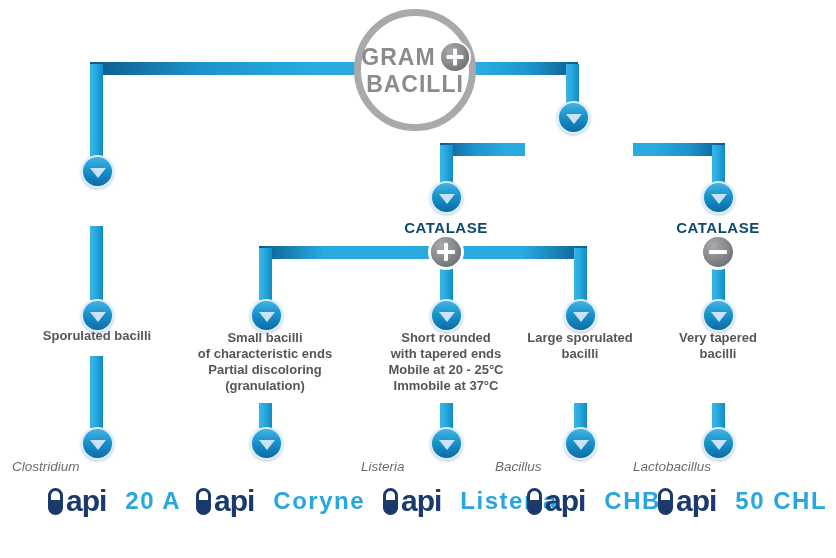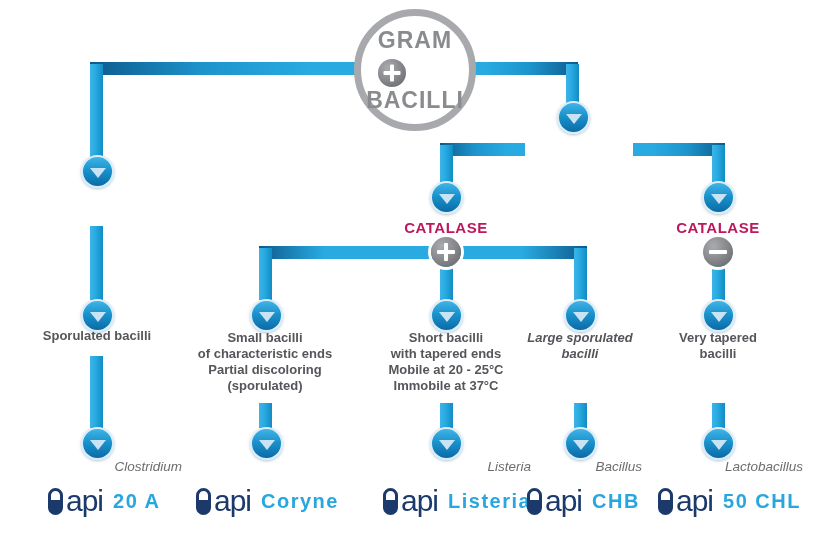--- a/index.html
+++ b/index.html
@@ -33,36 +33,36 @@
     background:radial-gradient(circle at 35% 30%,#A9ABAE 0%,#898B8E 45%,#5F6164 100%);
     box-shadow:0 0 0 2px #ffffff,0 1px 2px rgba(0,0,0,.25);}
   .gball-inline .bar-h{position:absolute;left:50%;top:50%;width:17px;height:4px;background:#fff;
     transform:translate(-50%,-50%);border-radius:1px;}
   .gball-inline .bar-v{position:absolute;left:50%;top:50%;width:4px;height:17px;background:#fff;
     transform:translate(-50%,-50%);border-radius:1px;}
   
   .gram-circle{position:absolute;left:354px;top:9px;width:122px;height:122px;box-sizing:border-box;
     border:7px solid #A7A9AC;border-radius:50%;background:#ffffff;z-index:2;
     display:flex;flex-direction:column;align-items:center;justify-content:center;}
-  .gram-line1{display:flex;align-items:flex-start;gap:5px;flex-direction:column;}
+  .gram-line1{display:flex;align-items:flex-end;gap:5px;}
   .gram-text{font-size:23px;font-weight:700;color:#898B8E;letter-spacing:1px;line-height:27px;}
   
   .label{position:absolute;font-size:13px;font-weight:700;color:#54565A;text-align:center;
     line-height:16px;z-index:2;}
-  .catalase{position:absolute;font-size:15px;font-weight:700;color:#be185d;text-align:center;
+  .catalase{position:absolute;font-size:15px;font-weight:700;color:#0c4a6e;text-align:center;
     letter-spacing:0.5px;z-index:2;}
   .genus{position:absolute;font-size:13.5px;font-style:italic;font-weight:400;color:#6B6D70;
-    text-align:right;z-index:2;}
+    text-align:left;z-index:2;}
   
   .api-logo{position:absolute;display:flex;align-items:center;z-index:2;}
   .capsule{width:15px;height:27px;box-sizing:border-box;border:3px solid #1B3A6B;border-radius:9px;
     background:linear-gradient(180deg,#FFFFFF 0%,#FFFFFF 45%,#1B3A6B 45%);margin-right:3px;}
-  .api-brand{font-size:30px;font-weight:400;color:#1B3A6B;letter-spacing:-1px;line-height:1;}
-  .api-name{font-size:20px;font-weight:700;color:#27A6E0;letter-spacing:1.5px;line-height:1;
-    margin-left:10px;white-space:nowrap;}
+  .api-brand{font-size:30px;font-weight:700;color:#1B3A6B;letter-spacing:-1px;line-height:1;}
+  .api-name{font-size:24px;font-weight:700;color:#27A6E0;letter-spacing:1.5px;line-height:1;
+    margin-left:19px;white-space:nowrap;}
   .api-line2{position:absolute;font-size:20px;font-weight:700;color:#27A6E0;letter-spacing:0.5px;
     z-index:2;white-space:nowrap;}
 </style>
 </head>
 <body>
 
 <div class="canvas">
 
   <div class="pipe-h grad-dl" style="left:90px;top:62px;width:280px;"></div>
   <div class="pipe-v" style="left:90px;top:64px;height:94px;"></div>
@@ -150,40 +150,40 @@
     </div>
 
   <div class="catalase" style="left:376px;top:219px;width:140px;">CATALASE</div>
   <div class="catalase" style="left:648px;top:219px;width:140px;">CATALASE</div>
   <div class="label" style="left:17px;top:328px;width:160px;">Sporulated bacilli</div>
 
   <div class="label" style="left:175px;top:330px;width:180px;">
     <span>Small bacilli</span><br>
     <span>of characteristic ends</span><br>
     <span>Partial discoloring</span><br>
-    <span>(sporulated)</span>
+    <span>(granulation)</span>
   </div>
   <div class="label" style="left:356px;top:330px;width:180px;">
-    <span>Short bacilli</span><br>
+    <span>Short rounded</span><br>
     <span>with tapered ends</span><br>
     <span>Mobile at 20 - 25°C</span><br>
     <span>Immobile at 37°C</span>
   </div>
-  <div class="label" style="left:490px;top:330px;width:180px;font-style:italic;">
+  <div class="label" style="left:490px;top:330px;width:180px;">
     <span>Large sporulated</span><br>
     <span>bacilli</span>
   </div>
   <div class="label" style="left:628px;top:330px;width:180px;">
     <span>Very tapered</span><br>
     <span>bacilli</span>
   </div>
 
   <div class="genus" style="left:12px;top:459px;width:170px;">Clostridium</div>
   <div class="genus" style="left:361px;top:459px;width:170px;">Listeria</div>
-  <div class="genus" style="left:472px;top:459px;width:170px;">Bacillus</div>
+  <div class="genus" style="left:495px;top:459px;width:170px;">Bacillus</div>
   <div class="genus" style="left:633px;top:459px;width:170px;">Lactobacillus</div>
 
   <div class="api-logo" style="left:48px;top:486px;">
     <span class="capsule"></span>
     <span class="api-brand">api</span>
     <span class="api-name">20 A</span>
   </div>
 
   <div class="api-logo" style="left:196px;top:486px;">
     <span class="capsule"></span>

